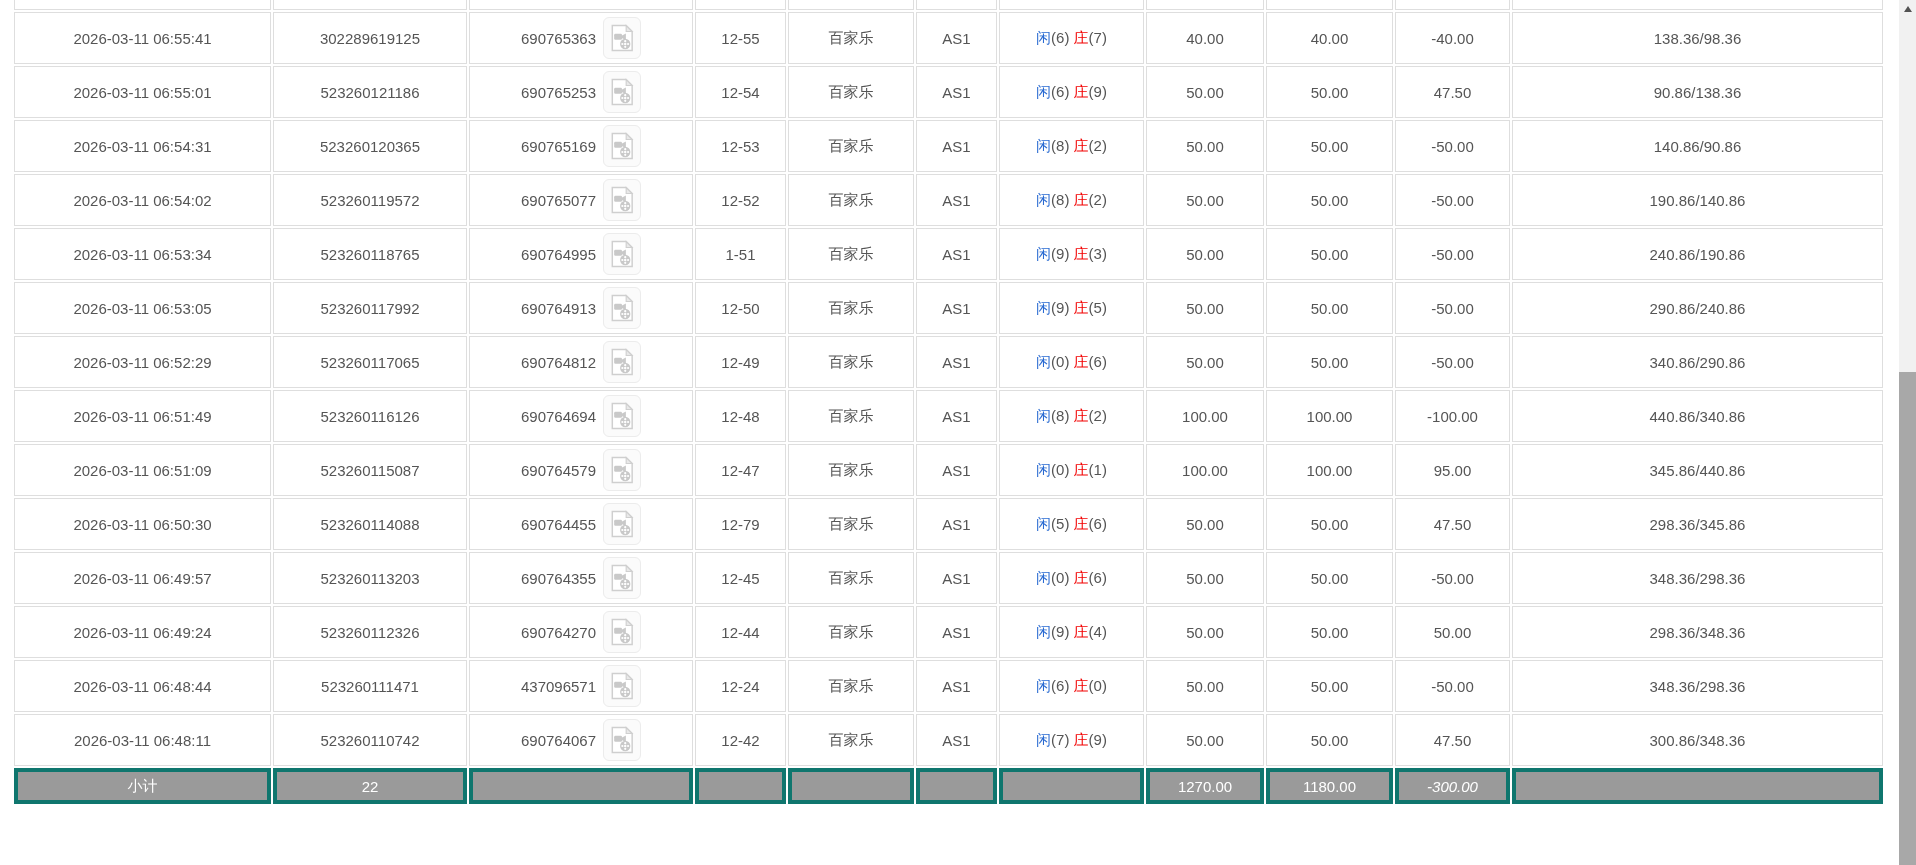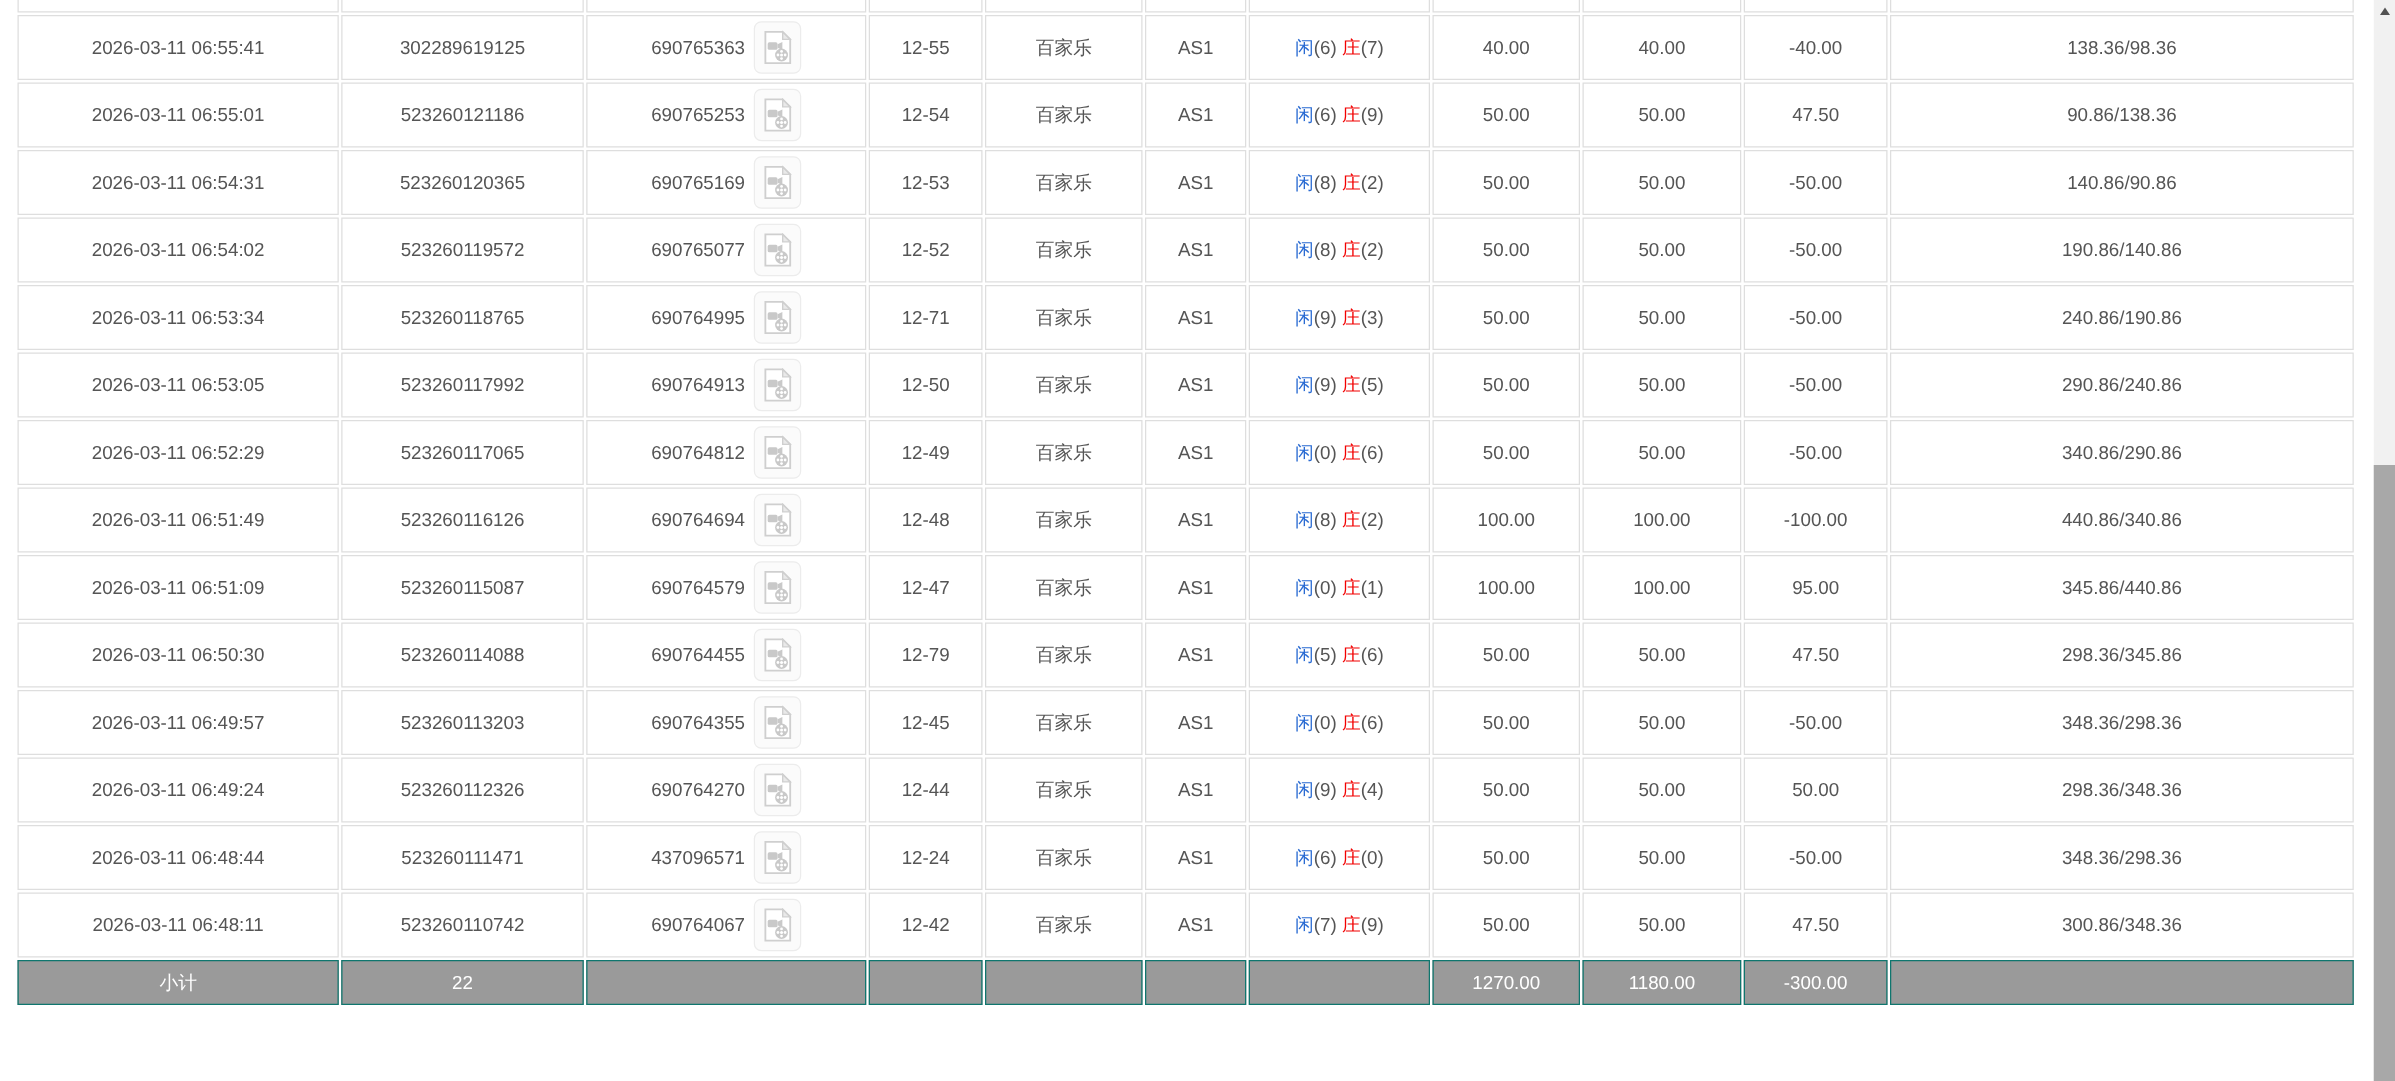--- a/index.html
+++ b/index.html
@@ -14,26 +14,26 @@
     border-collapse:separate;border-spacing:2px;table-layout:fixed;
     width:1873px;margin-top:-44px;
   }
   table.records td{
     box-sizing:border-box;border:1px solid #dedede;background:#ffffff;
     text-align:center;vertical-align:middle;font-size:15px;color:#555555;
     height:52px;padding:0;white-space:nowrap;overflow:hidden;
   }
   table.records tr.clip-row td{height:52px;}
   table.records tr.sum-row td{
-    background:#9a9a9a;border:1px solid #0f766e;color:#ffffff;height:36px;font-size:15px;
+    background:#9a9a9a;border:4px solid #0f766e;color:#ffffff;height:36px;font-size:15px;
   }
   .blue{color:#2a6bd2;}
   .red{color:#f20000;}
   .dark{color:#555555;}
-  .sum-red{color:#f20000;}
+  .sum-red{color:#f20000;font-style:italic;}
   .result-paren{color:#555555;}
   .game-no-wrap{display:inline-flex;align-items:center;gap:7px;vertical-align:middle;}
   .video-btn{
     display:inline-flex;align-items:center;justify-content:center;
     width:36px;height:40px;background:#fbfbfb;border:1px solid #ececec;border-radius:6px;
     cursor:pointer;
   }
   .video-btn svg{display:block;}
   
   .scrollbar{
@@ -213,21 +213,21 @@
     <path d="M13 12.2 l4.2 -2 v7 l-4.2 -2 z" fill="#c9c9c9"></path>
     <circle cx="16.5" cy="21.5" r="5.6" fill="#c9c9c9"></circle>
     <circle cx="16.5" cy="21.5" r="1.3" fill="#ffffff"></circle>
     <circle cx="16.5" cy="18.4" r="1.2" fill="#ffffff"></circle>
     <circle cx="16.5" cy="24.6" r="1.2" fill="#ffffff"></circle>
     <circle cx="13.4" cy="21.5" r="1.2" fill="#ffffff"></circle>
     <circle cx="19.6" cy="21.5" r="1.2" fill="#ffffff"></circle>
   </svg>
                 </span>
               </span></td>
-            <td>12-71</td>
+            <td>1-51</td>
             <td>百家乐</td>
             <td>AS1</td>
             <td><span class="blue">闲</span><span class="result-paren">(9)</span> <span class="red">庄</span><span class="result-paren">(3)</span></td>
             <td class="blue">50.00</td>
             <td>50.00</td>
             <td class="red">-50.00</td>
             <td>240.86/190.86</td>
           </tr>
           <tr>
             <td>2026-03-11 06:53:05</td>

